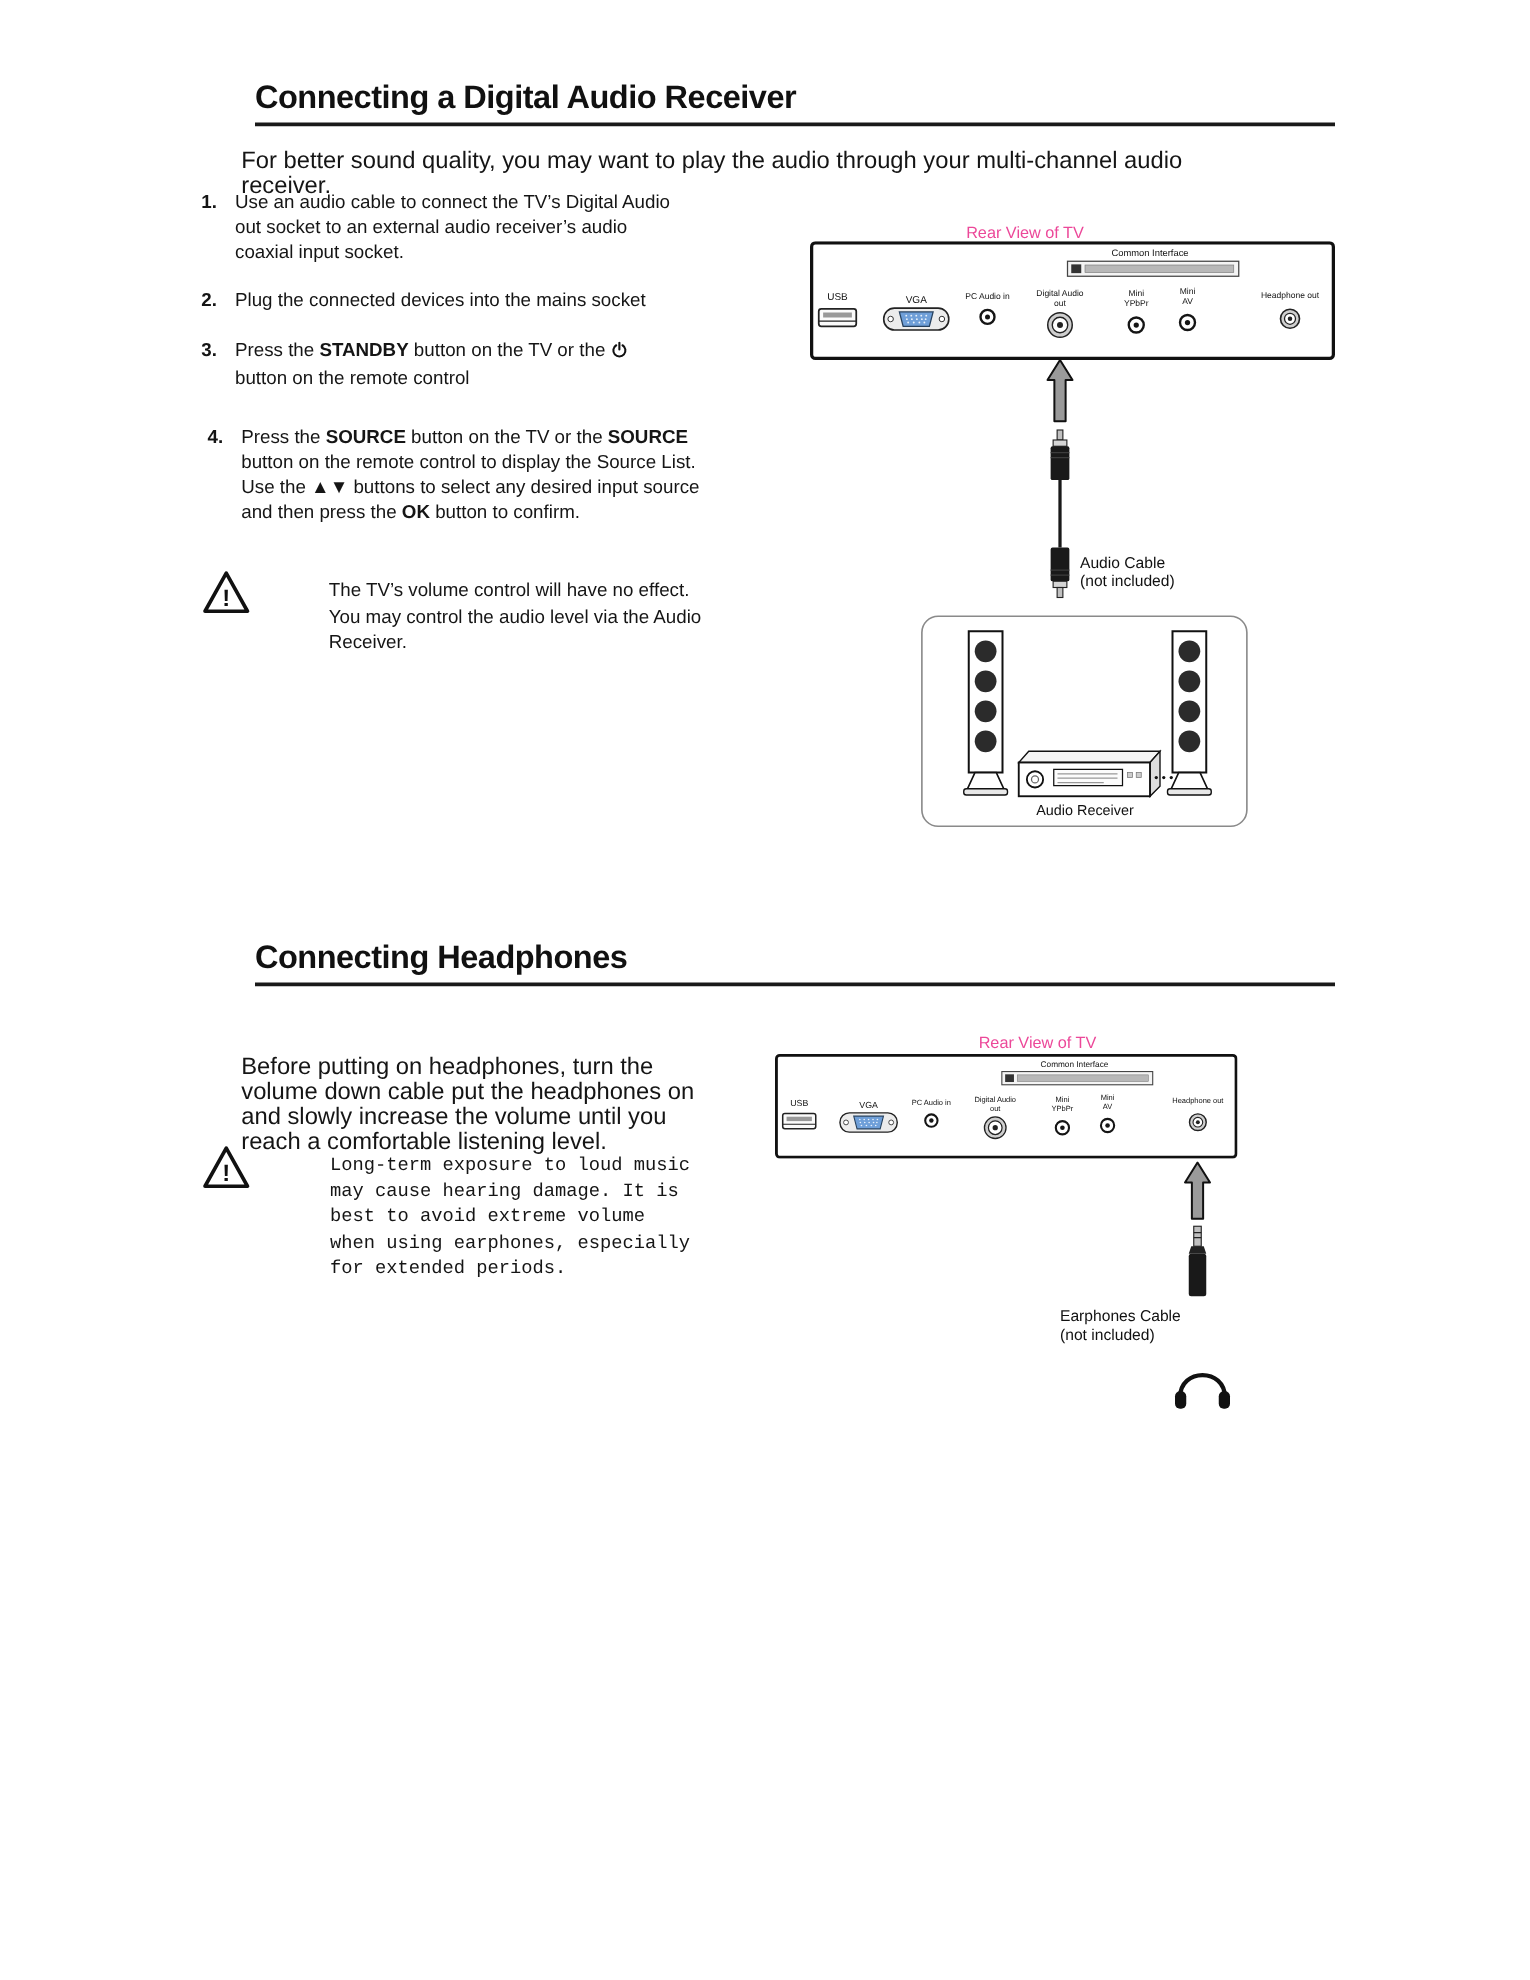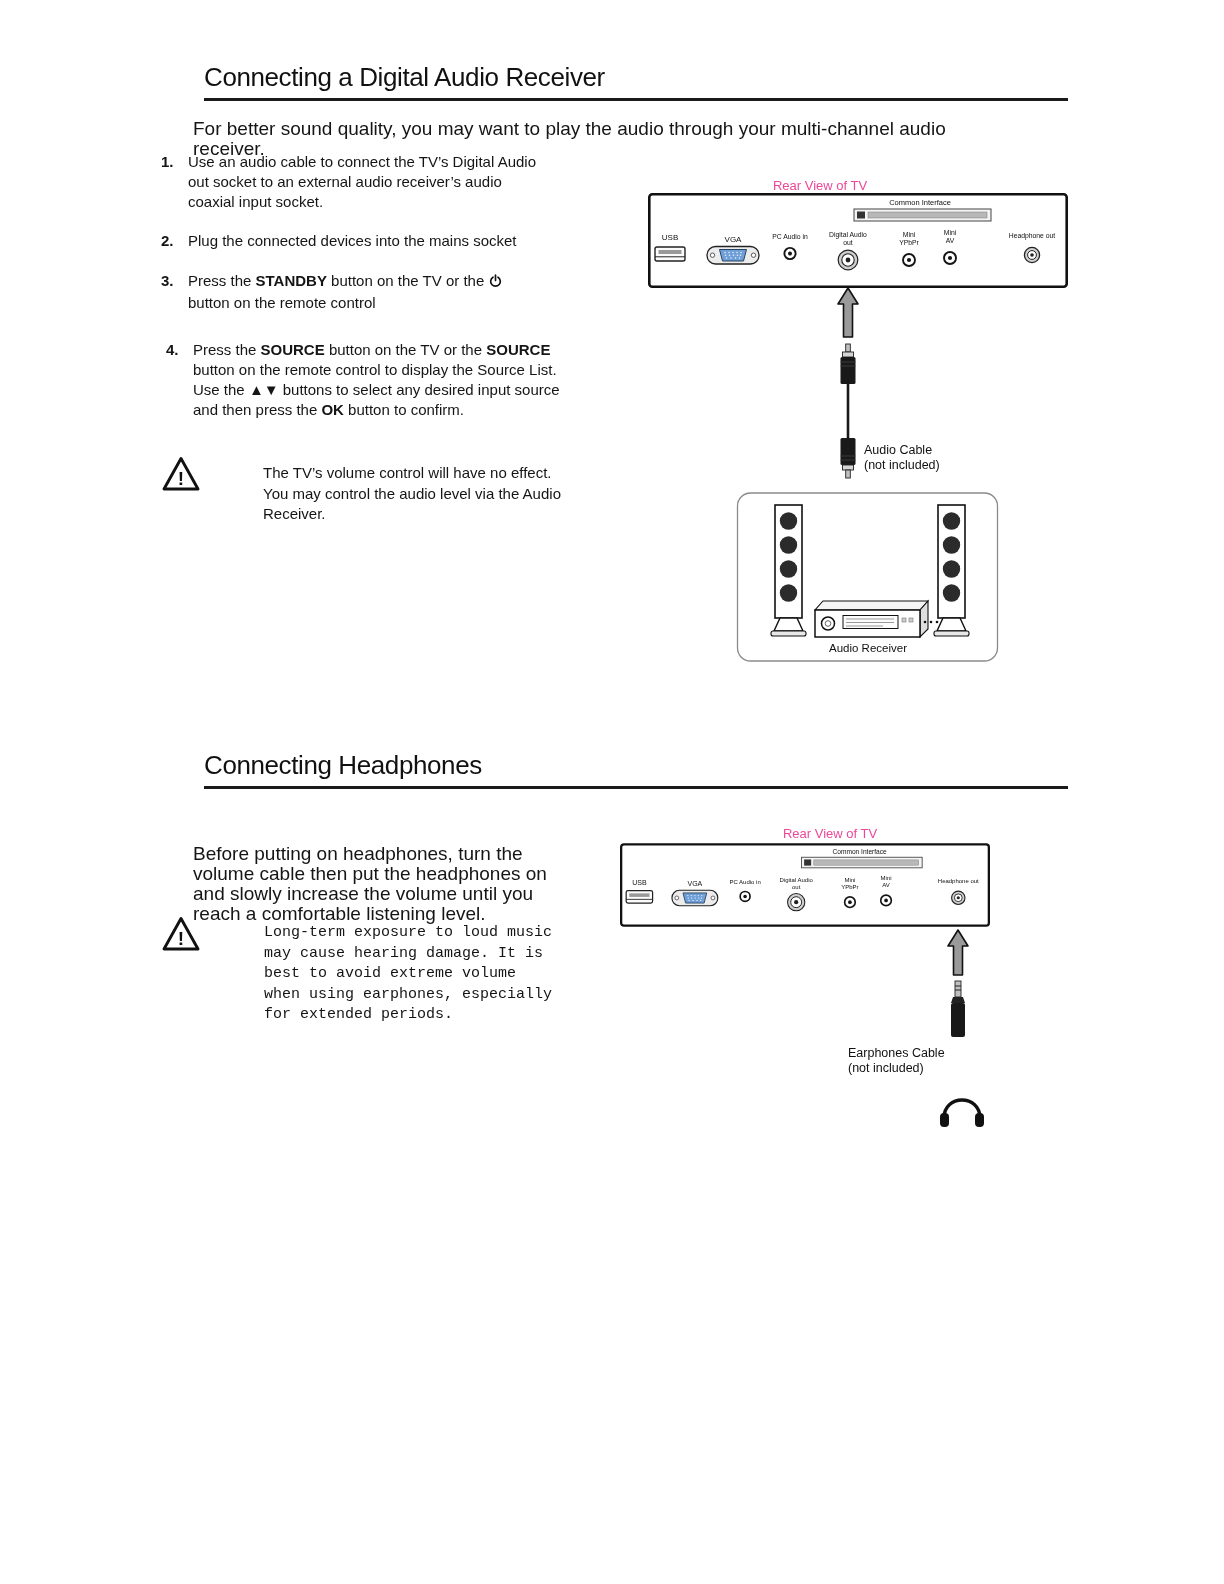--- a/index.html
+++ b/index.html
@@ -1,20 +1,20 @@
 <!DOCTYPE html>
 <html><head>
 <meta charset="utf-8">
 <style>
   * { margin:0; padding:0; box-sizing:border-box; }
   html,body { background:#ffffff; }
   body { font-family:"Liberation Sans", sans-serif; color:#151515; }
   .page { position:relative; width:1224px; height:1584px; background:#fff; overflow:hidden; }
   .abs { position:absolute; }
-  .title { font-size:26px; font-weight:normal; letter-spacing:-0.4px; color:#111; }
+  .title { font-size:26px; font-weight:bold; letter-spacing:-0.4px; color:#111; }
   .rule { height:2.5px; background:#1a1a1a; }
   .body-text { font-size:19px; line-height:20px;margin-left:32px; }
   .step { display:flex; font-size:15px; line-height:20px; }
   .step .num { font-weight:bold; width:27px; flex-shrink:0; }
   .step b { font-weight:bold; }
   .warn-text { font-size:15px; line-height:20.5px;margin-left:36px; }
   .diagram-label { font-size:13px; text-align:center; color:#ec4899; }
   .cable-label { font-size:12.5px; line-height:15px; color:#111; }
   .cable-label.center { }
   .power-icon { display:inline-block; vertical-align:-2px; margin:0 1px; }
@@ -201,21 +201,21 @@
     </g>
     <circle cx="190" cy="134" r="1.3" fill="#111"></circle>
     <circle cx="196" cy="134" r="1.3" fill="#111"></circle>
     <circle cx="202" cy="134" r="1.3" fill="#111"></circle>
     <text x="133" y="164" font-size="11.5" text-anchor="middle" data-name="audio-receiver-label">Audio Receiver</text>
   </svg>
 
   <h1 class="abs title" style="left:204px; top:750px;" data-name="section2-title">Connecting Headphones</h1>
   <div class="abs rule" style="left:204px; top:786px; width:864px;" data-name="section2-title-rule"></div>
 
-  <p class="abs body-text" style="left:161px; top:844px; width:382px;" data-name="section2-intro">Before putting on headphones, turn the volume cable then put the headphones on and slowly increase the volume until you reach a comfortable listening level.</p>
+  <p class="abs body-text" style="left:161px; top:844px; width:382px;" data-name="section2-intro">Before putting on headphones, turn the volume down cable put the headphones on and slowly increase the volume until you reach a comfortable listening level.</p>
 
   <svg class="abs" style="left:161px; top:915px;" width="40" height="38" viewBox="0 0 40 38" data-name="warning-icon">
     <path d="M20,3.5 L37,34 L3,34 Z" fill="none" stroke="#111" stroke-width="2.9" stroke-linejoin="round"></path>
     <text x="20" y="29.5" font-size="19" font-weight="bold" text-anchor="middle" data-name="warning-mark">!</text>
   </svg>
   <p class="abs warn-text" style="left:228px; top:923px; width:295px;font-family:Liberation Mono, monospace;" data-name="section2-warning-text">Long-term exposure to loud music may cause hearing damage. It is best to avoid extreme volume when using earphones, especially for extended periods.</p>
 
   <div class="abs diagram-label" style="left:710px; top:826px; width:240px;" data-name="rear-view-label-2">Rear View of TV</div>
 
   <div class="abs" style="left:620px; top:843px;" data-name="rear-panel-2">

